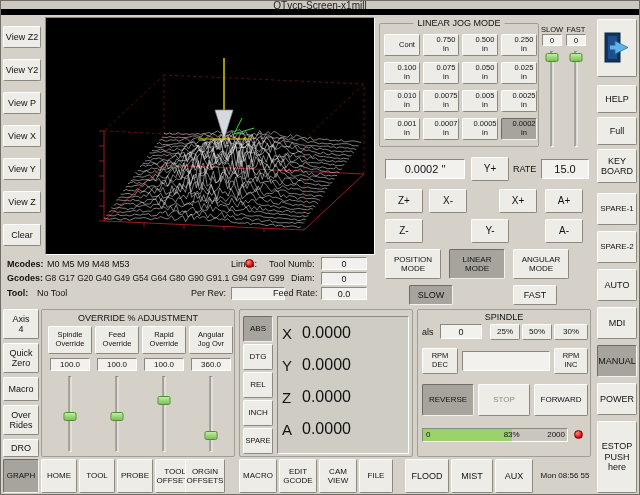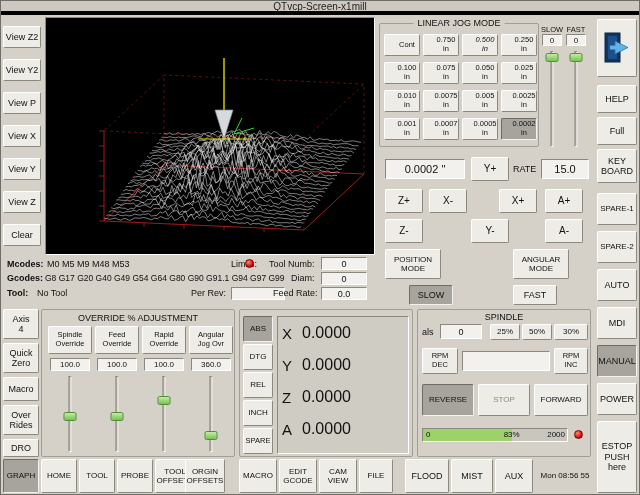--- a/index.html
+++ b/index.html
@@ -1,20 +1,20 @@
 <!DOCTYPE html>
 <html><head>
 <meta charset="utf-8">
 <style>
   * { box-sizing: border-box; margin: 0; padding: 0; }
   body { font-family: "Liberation Sans", sans-serif; background: #8f8d88; }
   #app { position: relative; width: 640px; height: 495px; background: #d5d1c8;
          border: 1px solid #6f6d68; overflow: hidden; font-size: 9px; color: #111; }
   #titlebar { position: absolute; left: 0; top: 0; width: 100%; height: 14px;
-              background: #cdc9c0; border-bottom: 4px solid #000000;
+              background: #cdc9c0; border-bottom: 6px solid #000000;
               display: flex; align-items: center; justify-content: center;
               font-size: 10px; color: #222; }
   .btn { position: absolute; display: flex; align-items: center; justify-content: center;
          text-align: center; background: #eeece7; border: 1px solid;
          border-color: #ffffff #8b897f #8b897f #ffffff; border-radius: 2px;
          font-size: 9px; line-height: 1.15; padding: 1px; cursor: default; }
   .btn.sel { background: #a6a49c; border-color: #6e6c65 #f2f1ee #f2f1ee #6e6c65; }
   .btn.dis { color: #8b897f; }
   .disp { position: absolute; display: flex; align-items: center; justify-content: center;
           background: #f2f1ee; border: 1px solid; border-color: #8b897f #ffffff #ffffff #8b897f;
@@ -131,21 +131,21 @@
         <line x1="188" y1="116" x2="208" y2="110"></line>
         <line x1="188" y1="116" x2="196" y2="100"></line>
       </g>
     </svg>
   </div>
 
   <div class="grp" style="left:378px;top:22px;width:160px;height:124px;">
     <div class="gtitle">LINEAR  JOG  MODE</div>
     <div class="btn inc-btn" style="left:4px;top:10px;">Cont</div>
     <div class="btn inc-btn" style="left:43px;top:10px;">0.750 in</div>
-    <div class="btn inc-btn" style="left:82px;top:10px;font-style:italic;">0.500 in</div>
+    <div class="btn inc-btn" style="left:82px;top:10px;">0.500 in</div>
     <div class="btn inc-btn" style="left:121px;top:10px;">0.250 in</div>
     <div class="btn inc-btn" style="left:4px;top:38px;">0.100 in</div>
     <div class="btn inc-btn" style="left:43px;top:38px;">0.075 in</div>
     <div class="btn inc-btn" style="left:82px;top:38px;">0.050 in</div>
     <div class="btn inc-btn" style="left:121px;top:38px;">0.025 in</div>
     <div class="btn inc-btn" style="left:4px;top:66px;">0.010 in</div>
     <div class="btn inc-btn" style="left:43px;top:66px;">0.0075 in</div>
     <div class="btn inc-btn" style="left:82px;top:66px;">0.005 in</div>
     <div class="btn inc-btn" style="left:121px;top:66px;">0.0025 in</div>
     <div class="btn inc-btn" style="left:4px;top:94px;">0.001 in</div>
@@ -175,20 +175,21 @@
   <div class="btn" style="left:384px;top:188px;width:38px;height:24px;font-size:10px;">Z+</div>
   <div class="btn" style="left:428px;top:188px;width:38px;height:24px;font-size:10px;">X-</div>
   <div class="btn" style="left:498px;top:188px;width:38px;height:24px;font-size:10px;">X+</div>
   <div class="btn" style="left:544px;top:188px;width:38px;height:24px;font-size:10px;">A+</div>
 
   <div class="btn" style="left:384px;top:218px;width:38px;height:24px;font-size:10px;">Z-</div>
   <div class="btn" style="left:470px;top:218px;width:38px;height:24px;font-size:10px;">Y-</div>
   <div class="btn" style="left:544px;top:218px;width:38px;height:24px;font-size:10px;">A-</div>
 
   <div class="btn" style="left:384px;top:248px;width:56px;height:30px;font-size:8px;">POSITION MODE</div>
+  <div class="btn sel" style="left:448px;top:248px;width:56px;height:30px;font-size:8px;">LINEAR MODE</div>
   <div class="btn" style="left:512px;top:248px;width:56px;height:30px;font-size:8px;">ANGULAR MODE</div>
 
   <div class="btn sel" style="left:408px;top:284px;width:44px;height:20px;">SLOW</div>
   <div class="btn" style="left:512px;top:284px;width:44px;height:20px;">FAST</div>
 
   <div class="lbl" style="left:6px;top:258px;"><b>Mcodes:</b></div>
   <div class="lbl" style="left:46px;top:258px;">M0 M5 M9 M48 M53</div>
   <div class="lbl" style="left:210px;top:258px;padding-left:20px;">Limits:</div>
   <div class="led" style="left:244px;top:258px;"></div>
   <div class="lbl" style="left:268px;top:258px;">Tool Numb:</div>

